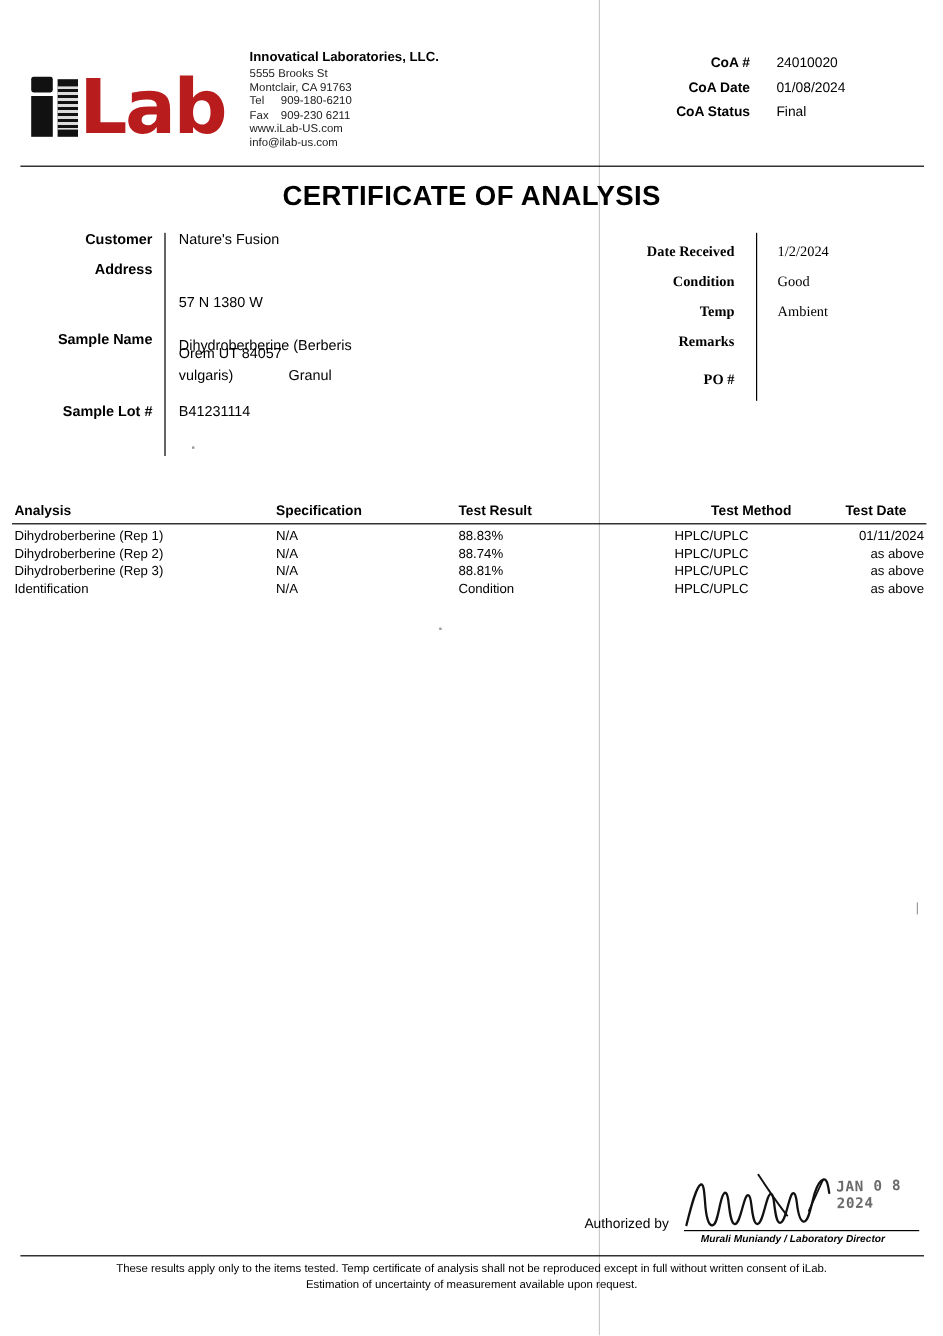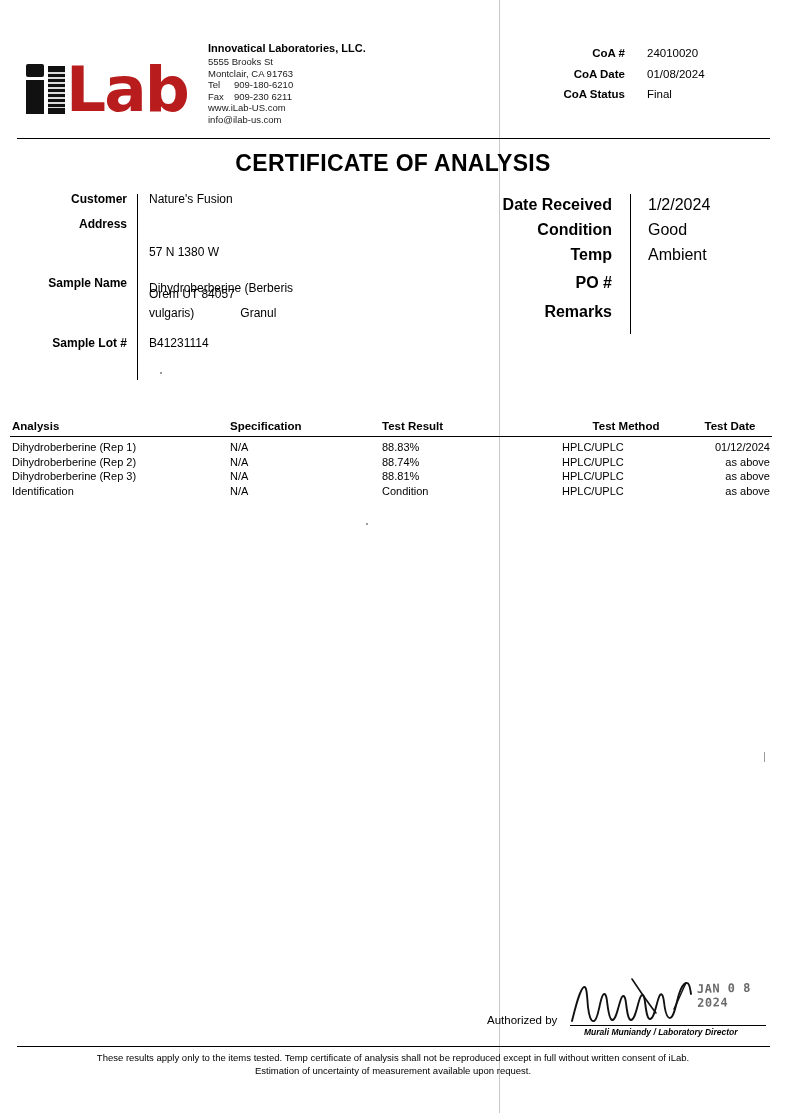--- a/index.html
+++ b/index.html
@@ -198,23 +198,24 @@
   }
 
   
   .recv-block {
     position: absolute;
     left: 470px; top: 192px;
     width: 300px;
   }
   .recv-row {
     display: flex;
-    align-items: center;
-    font-size: 16px;
+    align-items: flex-end;
+    font-size: 12px;
     height: 25px;
+    font-family: Liberation Serif, serif;
   }
   .recv-row .k {
     width: 160px;
     text-align: right;
     font-weight: bold;
     padding-right: 18px;
     box-sizing: border-box;
     white-space: nowrap;
   }
   .recv-row .v {
@@ -407,46 +408,46 @@
       <div class="v">1/2/2024</div>
     </div>
     <div class="recv-row">
       <div class="k">Condition</div>
       <div class="v">Good</div>
     </div>
     <div class="recv-row">
       <div class="k">Temp</div>
       <div class="v">Ambient</div>
     </div>
+    <div class="recv-row">
+      <div class="k">Remarks</div>
+      <div class="v"></div>
+    </div>
     <div class="recv-row" style="height:32px;">
       <div class="k">PO #</div>
-      <div class="v"></div>
-    </div>
-    <div class="recv-row">
-      <div class="k">Remarks</div>
       <div class="v"></div>
     </div>
   </div>
 
   <div class="tbl">
     <div class="tbl-head">
       <div class="c c0">Analysis</div>
       <div class="c c1">Specification</div>
       <div class="c c2">Test Result</div>
       <div class="c c3">Test Method</div>
       <div class="c c4">Test Date</div>
     </div>
     <div class="tbl-rule"></div>
 
     <div class="tbl-row">
       <div class="c c0">Dihydroberberine (Rep 1)</div>
       <div class="c c1">N/A</div>
       <div class="c c2">88.83%</div>
       <div class="c c3">HPLC/UPLC</div>
-      <div class="c c4">01/12/2024</div>
+      <div class="c c4">01/11/2024</div>
     </div>
     <div class="tbl-row">
       <div class="c c0">Dihydroberberine (Rep 2)</div>
       <div class="c c1">N/A</div>
       <div class="c c2">88.74%</div>
       <div class="c c3">HPLC/UPLC</div>
       <div class="c c4">as above</div>
     </div>
     <div class="tbl-row">
       <div class="c c0">Dihydroberberine (Rep 3)</div>

